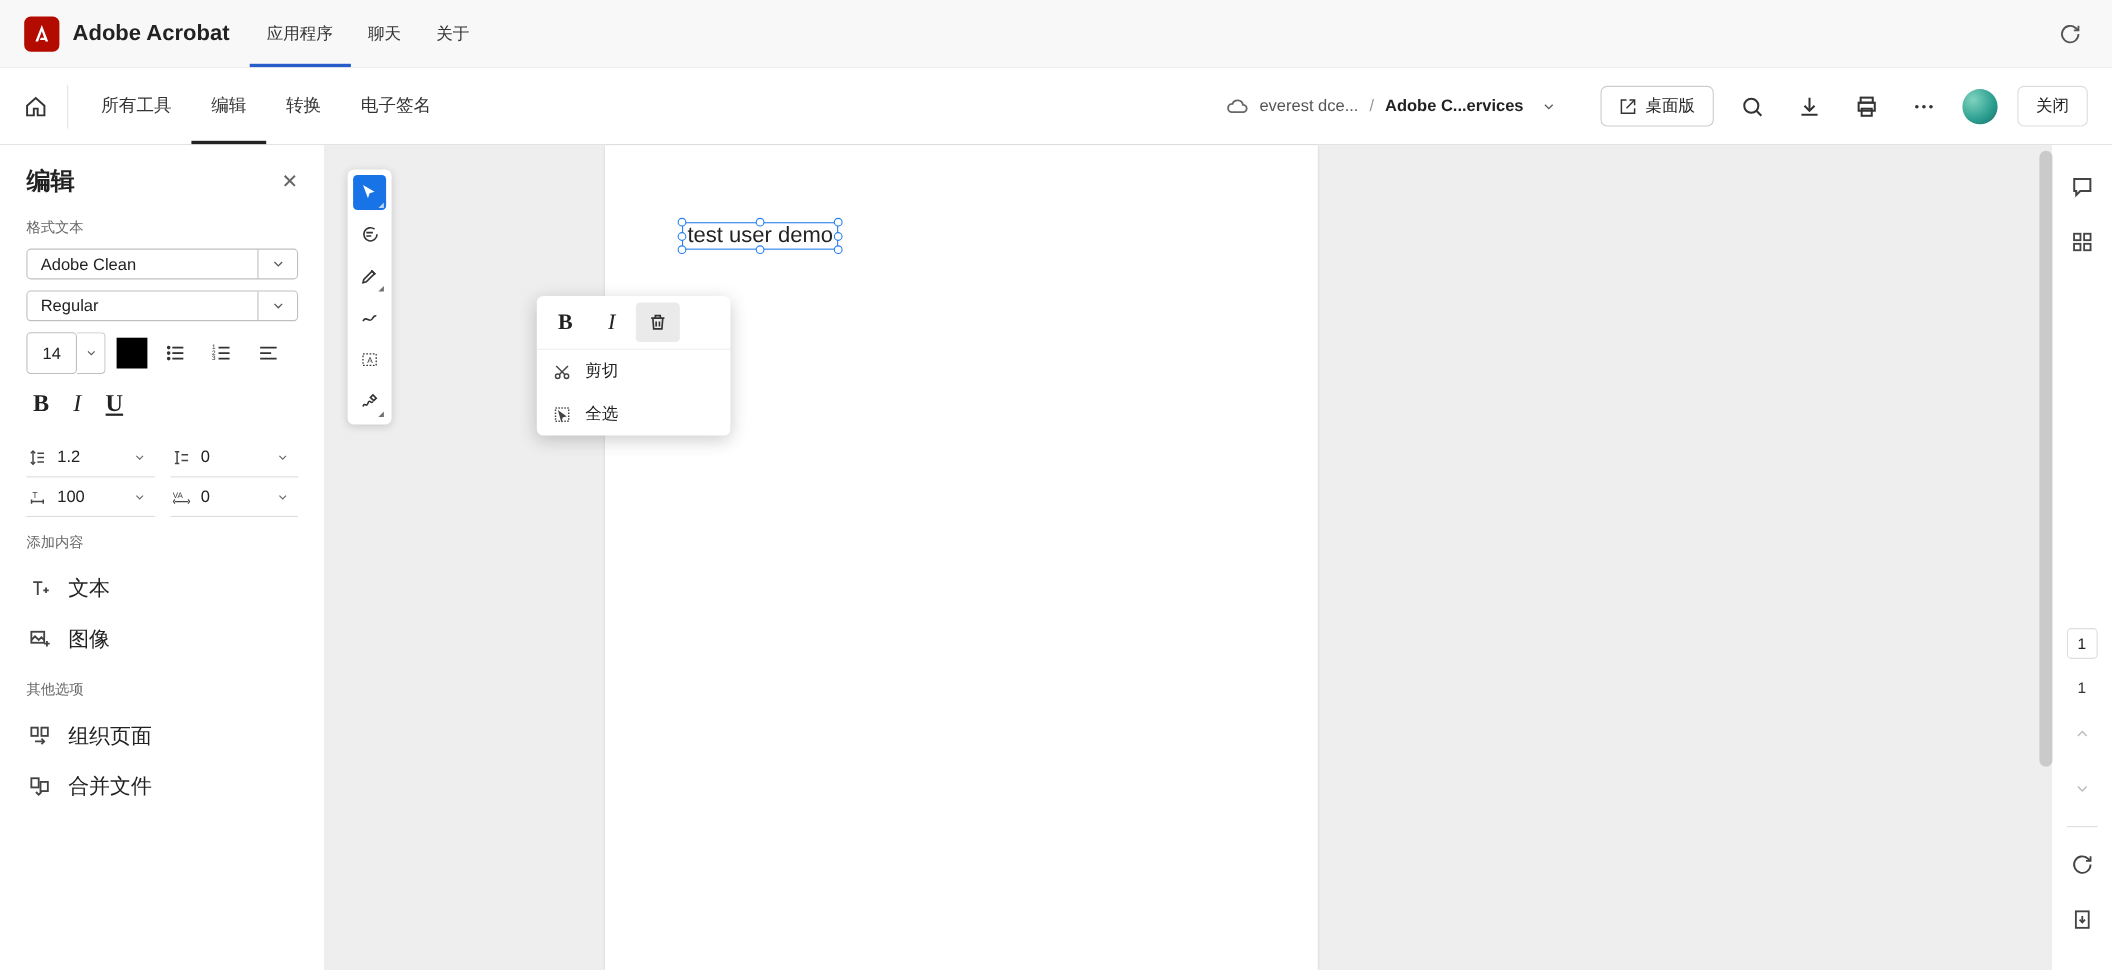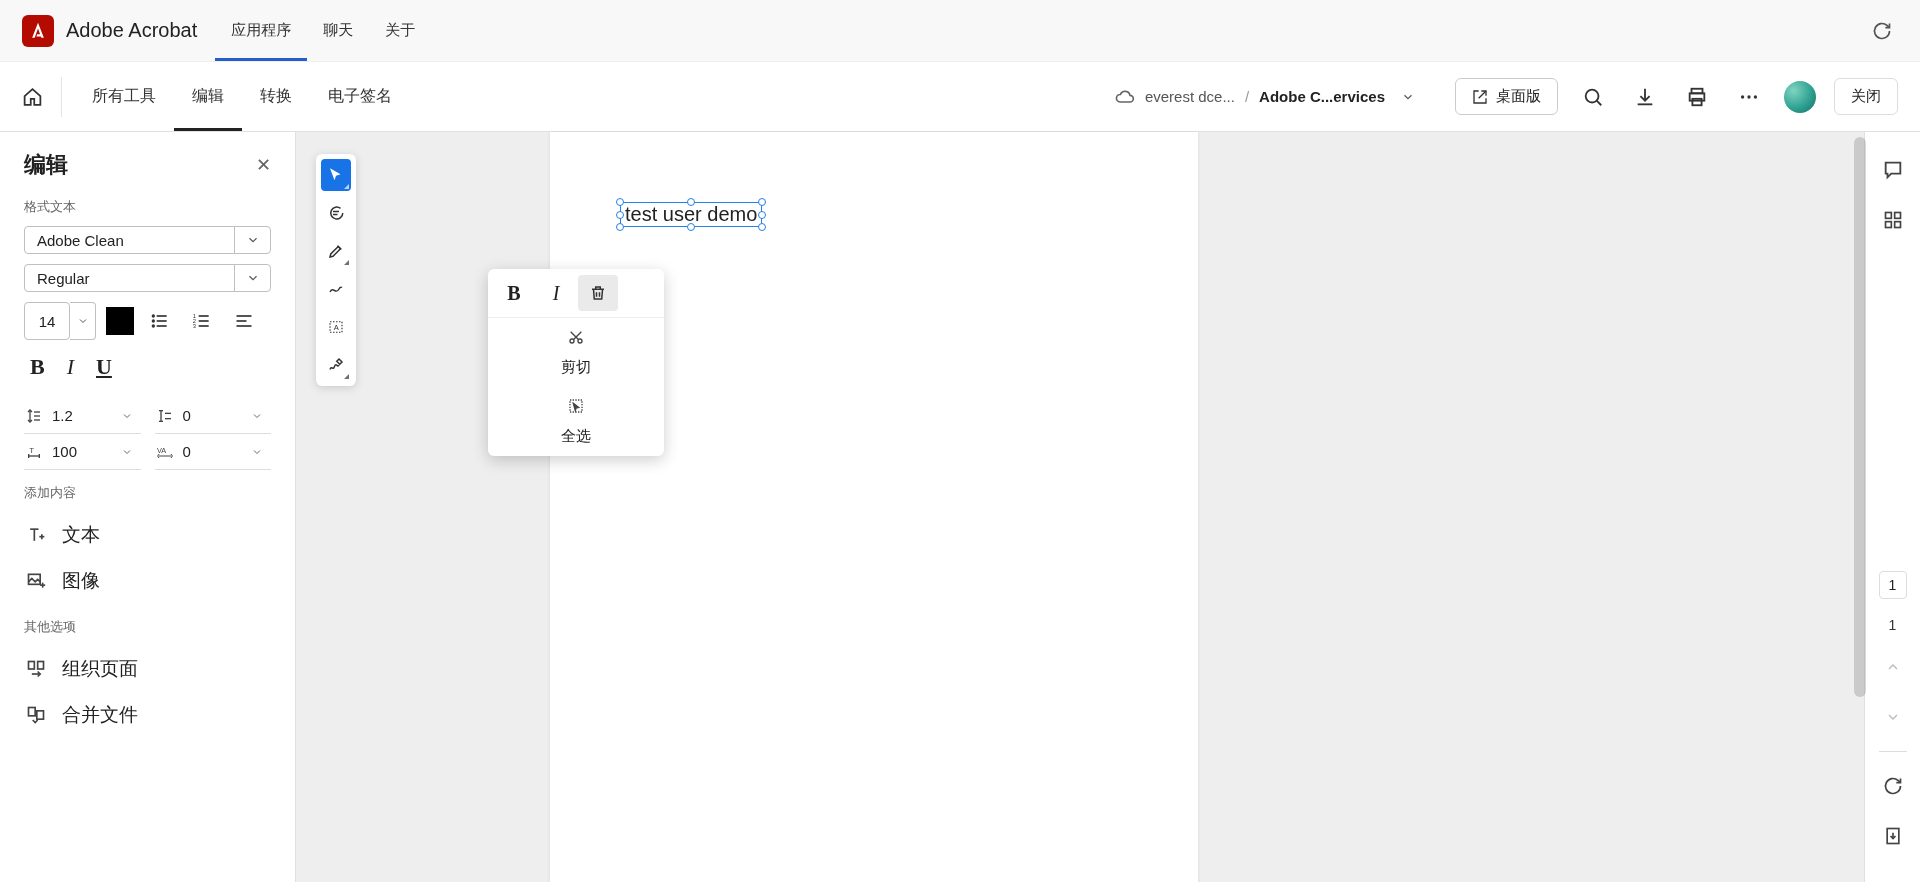--- a/index.html
+++ b/index.html
@@ -2,21 +2,21 @@
 <html><head>
 <meta charset="utf-8">
 <style>
 * { box-sizing: border-box; margin: 0; padding: 0; }
 body { font-family: -apple-system,"Segoe UI",Arial,sans-serif; background:#f8f8f8; color:#222; font-size:14px; overflow:hidden; width:1920px; height:882px; }
 
 
 .header { height:62px; background:#f8f8f8; display:flex; align-items:center; padding:0 22px; border-bottom:1px solid #eee; }
 .logo { width:32px; height:32px; background:#b30b00; border-radius:6px; display:flex; align-items:center; justify-content:center; margin-right:12px; }
 .logo svg { width:20px; height:20px; fill:#fff; }
-.app-title { font-size:20px; font-weight:400; margin-right:18px; }
+.app-title { font-size:20px; font-weight:700; margin-right:18px; }
 .header-tabs { display:flex; height:100%; }
 .header-tab { display:flex; align-items:center; padding:0 16px; font-size:15px; color:#333; cursor:pointer; position:relative; }
 .header-tab.active::after { content:""; position:absolute; bottom:0; left:0; right:0; height:3px; background:#265dc9; }
 .header-spacer { flex:1; }
 .refresh-btn { width:32px; height:32px; display:flex; align-items:center; justify-content:center; cursor:pointer; color:#555; }
 
 
 .subbar { height:70px; background:#fff; border-bottom:1px solid #e0e0e0; display:flex; align-items:center; padding:0 22px; }
 .home-icon { width:40px; height:40px; display:flex; align-items:center; justify-content:center; cursor:pointer; margin-right:12px; border-right:1px solid #e5e5e5; padding-right:18px; }
 .sub-tabs { display:flex; height:100%; }
@@ -81,21 +81,21 @@
 .handle { position:absolute; width:8px; height:8px; background:#fff; border:1.5px solid #2680eb; border-radius:50%; }
 .h-tl{top:-5px;left:-5px}.h-tm{top:-5px;left:calc(50% - 4px)}.h-tr{top:-5px;right:-5px}
 .h-ml{top:calc(50% - 4px);left:-5px}.h-mr{top:calc(50% - 4px);right:-5px}
 .h-bl{bottom:-5px;left:-5px}.h-bm{bottom:-5px;left:calc(50% - 4px)}.h-br{bottom:-5px;right:-5px}
 
 
 .ctxmenu { position:absolute; left:192px; top:137px; width:176px; background:#fff; border-radius:6px; box-shadow:0 4px 16px rgba(0,0,0,.2); z-index:50; }
 .ctx-top { display:flex; align-items:center; border-bottom:1px solid #eee; padding:6px; gap:2px; }
 .ctx-tbtn { width:40px; height:36px; display:flex; align-items:center; justify-content:center; cursor:pointer; border-radius:4px; font-family:Georgia,serif; }
 .ctx-tbtn.hover { background:#eaeaea; }
-.ctx-item { display:flex; align-items:center; gap:12px; padding:10px 14px; cursor:pointer; font-size:15px;flex-direction:column; }
+.ctx-item { display:flex; align-items:center; gap:12px; padding:10px 14px; cursor:pointer; font-size:15px; }
 .ctx-ic { width:18px; height:18px; display:flex; align-items:center; justify-content:center; color:#444; }
 
 
 .right-rail { width:56px; background:#fff; border-left:1px solid #e0e0e0; display:flex; flex-direction:column; align-items:center; padding-top:22px; gap:18px; }
 .rail-btn { width:32px; height:32px; display:flex; align-items:center; justify-content:center; cursor:pointer; color:#444; border-radius:4px; }
 .rail-spacer { flex:1; }
 .page-indicator { border:1px solid #ddd; border-radius:4px; width:28px; height:28px; display:flex; align-items:center; justify-content:center; font-size:14px; }
 .page-total { font-size:14px; color:#333; }
 
 svg { display:block; }

